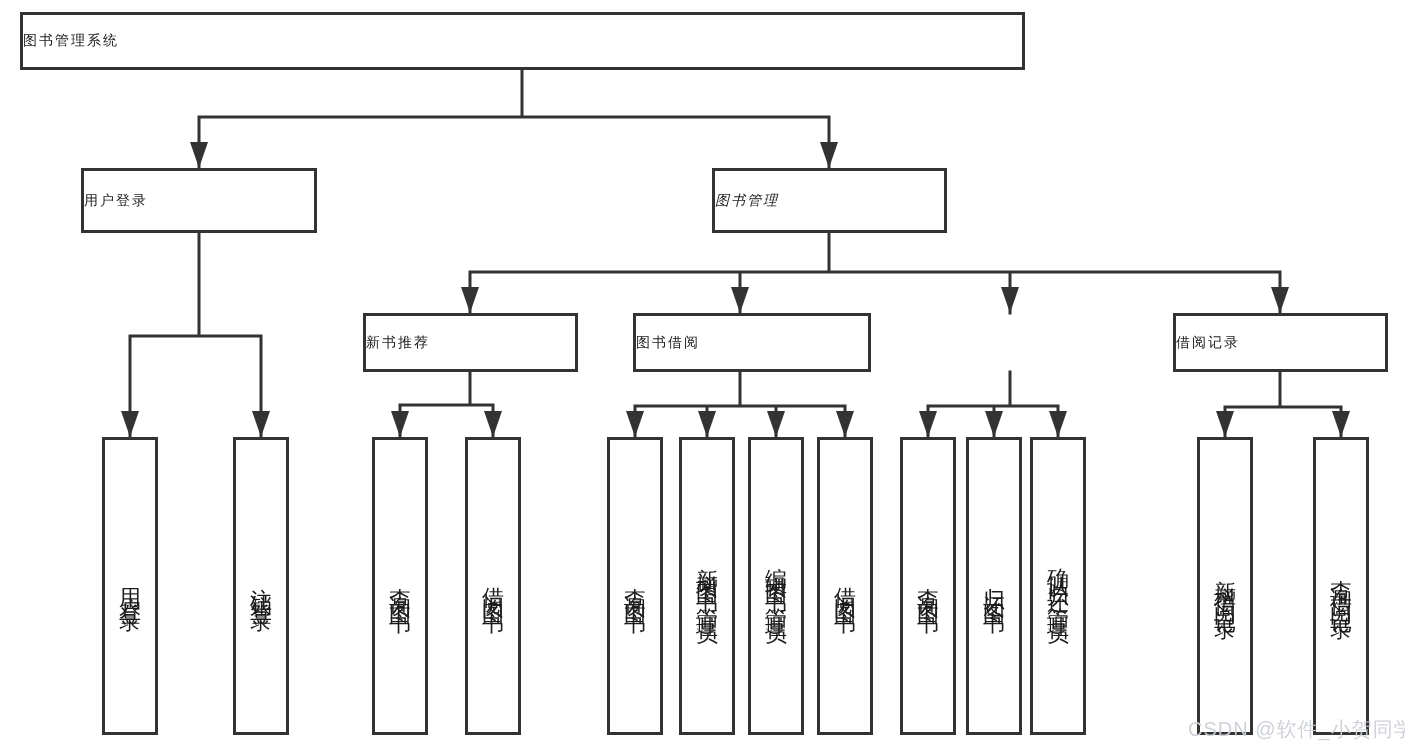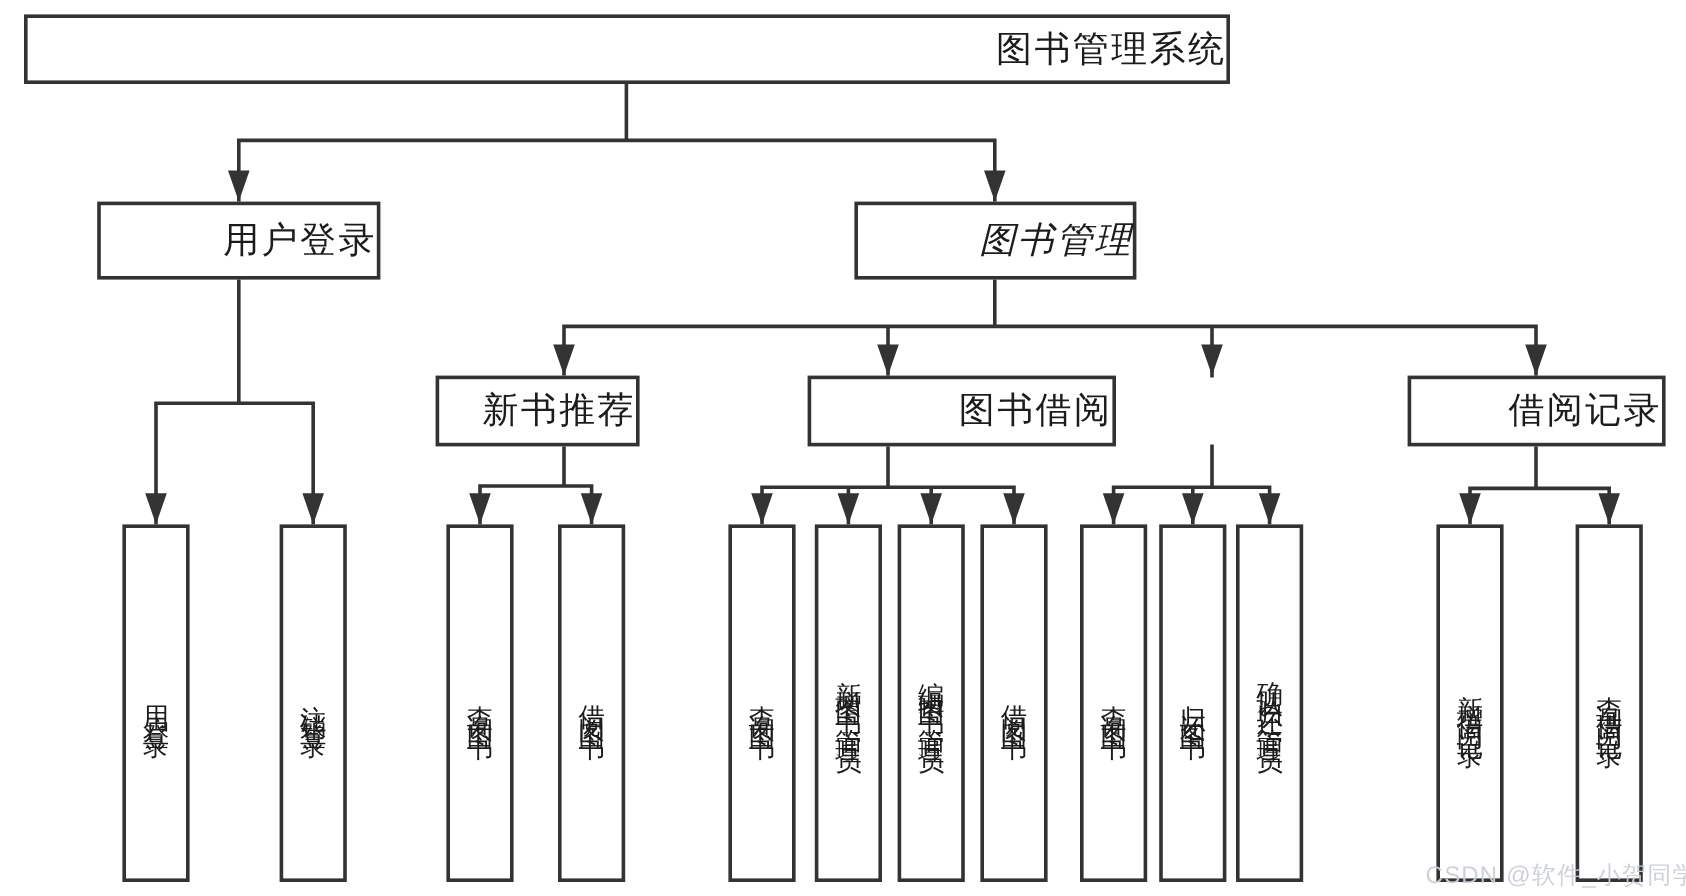--- a/index.html
+++ b/index.html
@@ -22,23 +22,23 @@
     width: 1405px;
     height: 747px;
   }
   .node {
     position: absolute;
     box-sizing: border-box;
     background: #ffffff;
     border: 3px solid #333333;
     display: flex;
     align-items: center;
-    justify-content: flex-end;
+    justify-content: flex-start;
     color: #1c1c1c;
-    font-size: 30px;
+    font-size: 14px;
     letter-spacing: 2px;
     z-index: 2;
   }
   .leaf {
     position: absolute;
     box-sizing: border-box;
     top: 437px;
     width: 56px;
     height: 298px;
     background: #ffffff;
@@ -108,24 +108,24 @@
     <span>图书管理系统</span>
   </div>
 
   <div class="node" style="left:81px; top:168px; width:236px; height:65px;">
     <span>用户登录</span>
   </div>
   <div class="node" style="left:712px; top:168px; width:235px; height:65px;font-style:italic;">
     <span>图书管理</span>
   </div>
 
-  <div class="node" style="left:363px; top:313px; width:170px; height:59px;">
+  <div class="node" style="left:363px; top:313px; width:215px; height:59px;">
     <span>新书推荐</span>
   </div>
-  <div class="node" style="left:633px; top:313px; width:257px; height:59px;margin-left:40px;">
+  <div class="node" style="left:633px; top:313px; width:238px; height:59px;">
     <span>图书借阅</span>
   </div>
   <div class="node" style="left:1173px; top:313px; width:215px; height:59px;">
     <span>借阅记录</span>
   </div>
 
   <div class="leaf" style="left:102px;">
     <span class="vtext">用户登录</span>
   </div>
   <div class="leaf" style="left:233px;">

